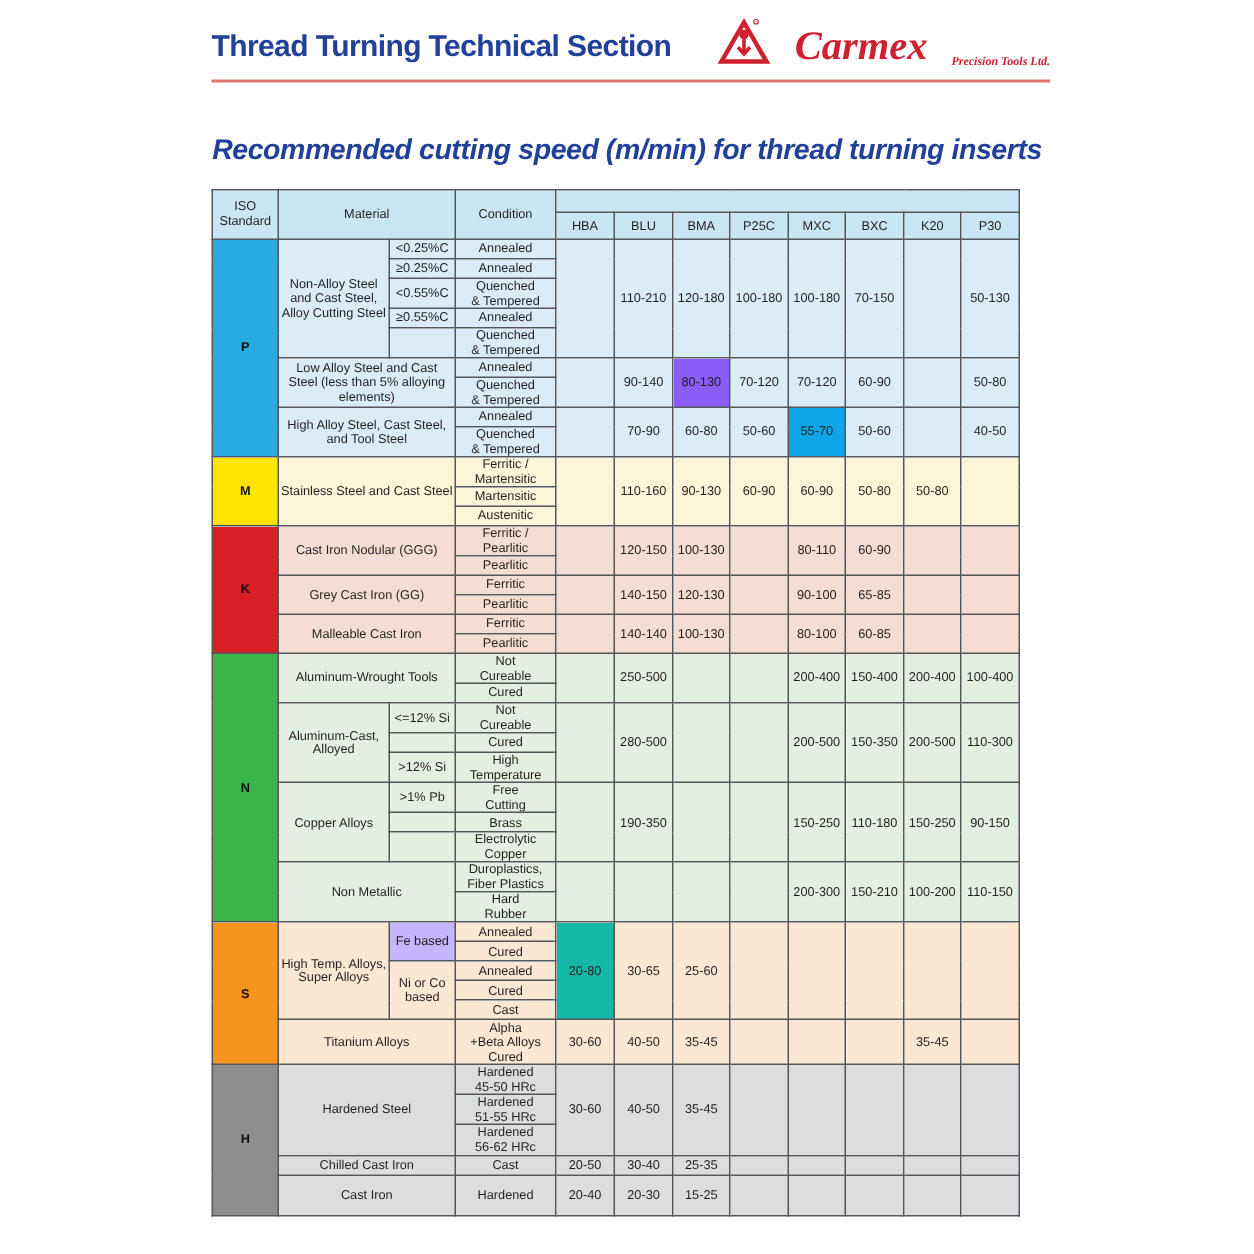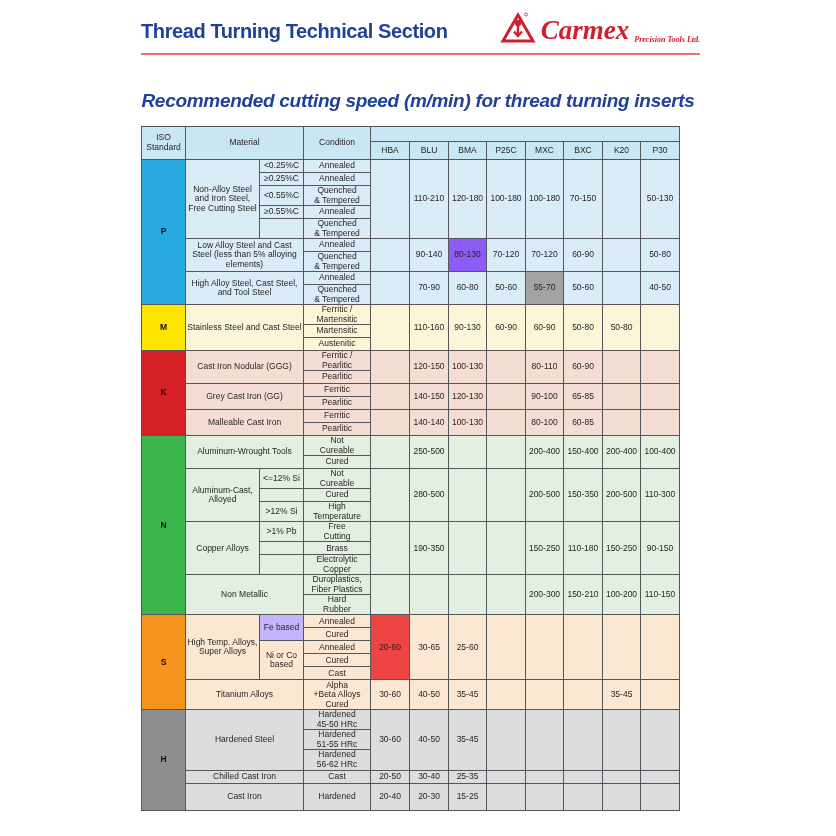--- a/index.html
+++ b/index.html
@@ -7,21 +7,21 @@
     width:836px;height:836px;background:#ffffff;position:relative;
     font-family:"Liberation Sans",sans-serif;color:#231f20;overflow:hidden;
   }
   .topbar{
     position:absolute;left:141px;top:12px;width:559px;
     display:flex;justify-content:space-between;align-items:flex-start;
   }
   .page-title{
     color:#21409a;font-size:20px;font-weight:bold;letter-spacing:-0.4px;margin-top:8px;
   }
-  .logo{display:flex;align-items:center;gap:5px;}
+  .logo{display:flex;align-items:center;gap:16px;}
   .brand{
     font-family:"Liberation Serif",serif;font-style:italic;font-weight:bold;
     color:#cf2030;font-size:27px;line-height:1;
   }
   .brand-sub{
     font-family:"Liberation Serif",serif;font-style:italic;font-weight:bold;
     color:#cf2030;font-size:8px;align-self:flex-end;margin-bottom:4px;
   }
   .rule{position:absolute;left:141px;top:53px;width:559px;height:2px;background:#e6746f;}
   .main-title{
@@ -97,21 +97,21 @@
       <td class="grade">P25C</td>
       <td class="grade">MXC</td>
       <td class="grade">BXC</td>
       <td class="grade">K20</td>
       <td class="grade">P30</td>
     </tr>
   </thead>
   <tbody id="tbody">
       <tr style="height: 13px;">
         <td class="letter" rowspan="9" style="background: rgb(41, 171, 226);">P</td>
-        <td class="mat" rowspan="5" colspan="1" style="background: rgb(217, 236, 247);">Non-Alloy Steel and Iron Steel, Free Cutting Steel</td>
+        <td class="mat" rowspan="5" colspan="1" style="background: rgb(217, 236, 247);">Non-Alloy Steel and Cast Steel, Alloy Cutting Steel</td>
         <td class="sub" rowspan="1" style="background: rgb(217, 236, 247);">&lt;0.25%C</td>
         <td class="cond" style="background: rgb(217, 236, 247);">Annealed</td>
         <td class="val" rowspan="5" style="background: rgb(217, 236, 247);"></td>
         <td class="val" rowspan="5" style="background: rgb(217, 236, 247);">110-210</td>
         <td class="val" rowspan="5" style="background: rgb(217, 236, 247);">120-180</td>
         <td class="val" rowspan="5" style="background: rgb(217, 236, 247);">100-180</td>
         <td class="val" rowspan="5" style="background: rgb(217, 236, 247);">100-180</td>
         <td class="val" rowspan="5" style="background: rgb(217, 236, 247);">70-150</td>
         <td class="val" rowspan="5" style="background: rgb(217, 236, 247);"></td>
         <td class="val" rowspan="5" style="background: rgb(217, 236, 247);">50-130</td>
@@ -150,21 +150,21 @@
         <td class="cond" style="background: rgb(217, 236, 247);">Quenched
 &amp; Tempered</td>
       </tr>
       <tr style="height: 13px;">
         <td class="mat" rowspan="2" colspan="2" style="background: rgb(217, 236, 247);">High Alloy Steel, Cast Steel, and Tool Steel</td>
         <td class="cond" style="background: rgb(217, 236, 247);">Annealed</td>
         <td class="val" rowspan="2" style="background: rgb(217, 236, 247);"></td>
         <td class="val" rowspan="2" style="background: rgb(217, 236, 247);">70-90</td>
         <td class="val" rowspan="2" style="background: rgb(217, 236, 247);">60-80</td>
         <td class="val" rowspan="2" style="background: rgb(217, 236, 247);">50-60</td>
-        <td class="val" rowspan="2" style="background: #a3a3a3;">55-70</td>
+        <td class="val" rowspan="2" style="background: #0ea5e9;">55-70</td>
         <td class="val" rowspan="2" style="background: rgb(217, 236, 247);">50-60</td>
         <td class="val" rowspan="2" style="background: rgb(217, 236, 247);"></td>
         <td class="val" rowspan="2" style="background: rgb(217, 236, 247);">40-50</td>
       </tr>
       <tr style="height: 20px;">
         <td class="cond" style="background: rgb(217, 236, 247);">Quenched
 &amp; Tempered</td>
       </tr>
       <tr style="height: 20px;">
         <td class="letter" rowspan="3" style="background: rgb(255, 228, 0);">M</td>
@@ -311,21 +311,21 @@
       </tr>
       <tr style="height: 20px;">
         <td class="cond" style="background: rgb(227, 239, 224);">Hard
 Rubber</td>
       </tr>
       <tr style="height: 13px;">
         <td class="letter" rowspan="6" style="background: rgb(247, 148, 30);">S</td>
         <td class="mat" rowspan="5" colspan="1" style="background: rgb(252, 232, 210);">High Temp. Alloys, Super Alloys</td>
         <td class="sub" rowspan="2" style="background: #c4b5fd;">Fe based</td>
         <td class="cond" style="background: rgb(252, 232, 210);">Annealed</td>
-        <td class="val" rowspan="5" style="background: #ef4444;">20-80</td>
+        <td class="val" rowspan="5" style="background: #14b8a6;">20-80</td>
         <td class="val" rowspan="5" style="background: rgb(252, 232, 210);">30-65</td>
         <td class="val" rowspan="5" style="background: rgb(252, 232, 210);">25-60</td>
         <td class="val" rowspan="5" style="background: rgb(252, 232, 210);"></td>
         <td class="val" rowspan="5" style="background: rgb(252, 232, 210);"></td>
         <td class="val" rowspan="5" style="background: rgb(252, 232, 210);"></td>
         <td class="val" rowspan="5" style="background: rgb(252, 232, 210);"></td>
         <td class="val" rowspan="5" style="background: rgb(252, 232, 210);"></td>
       </tr>
       <tr style="height: 13px;">
         <td class="cond" style="background: rgb(252, 232, 210);">Cured</td>

